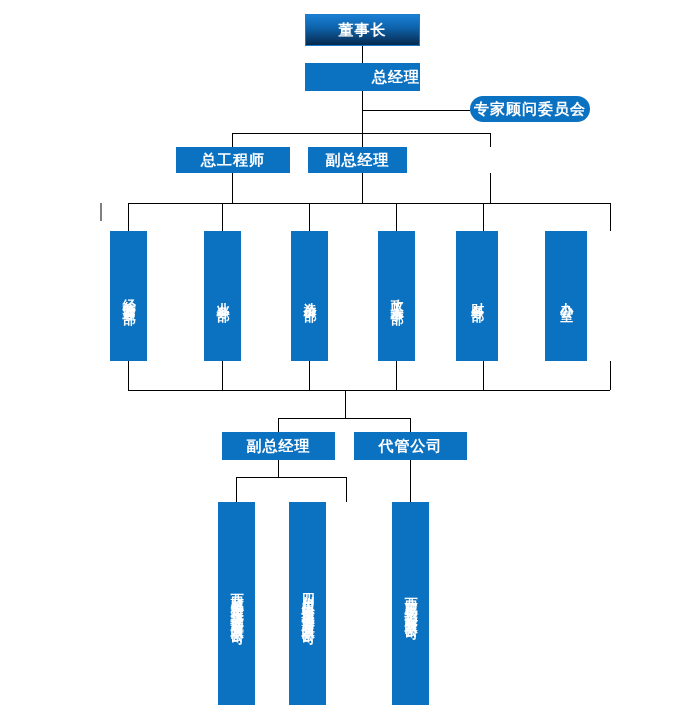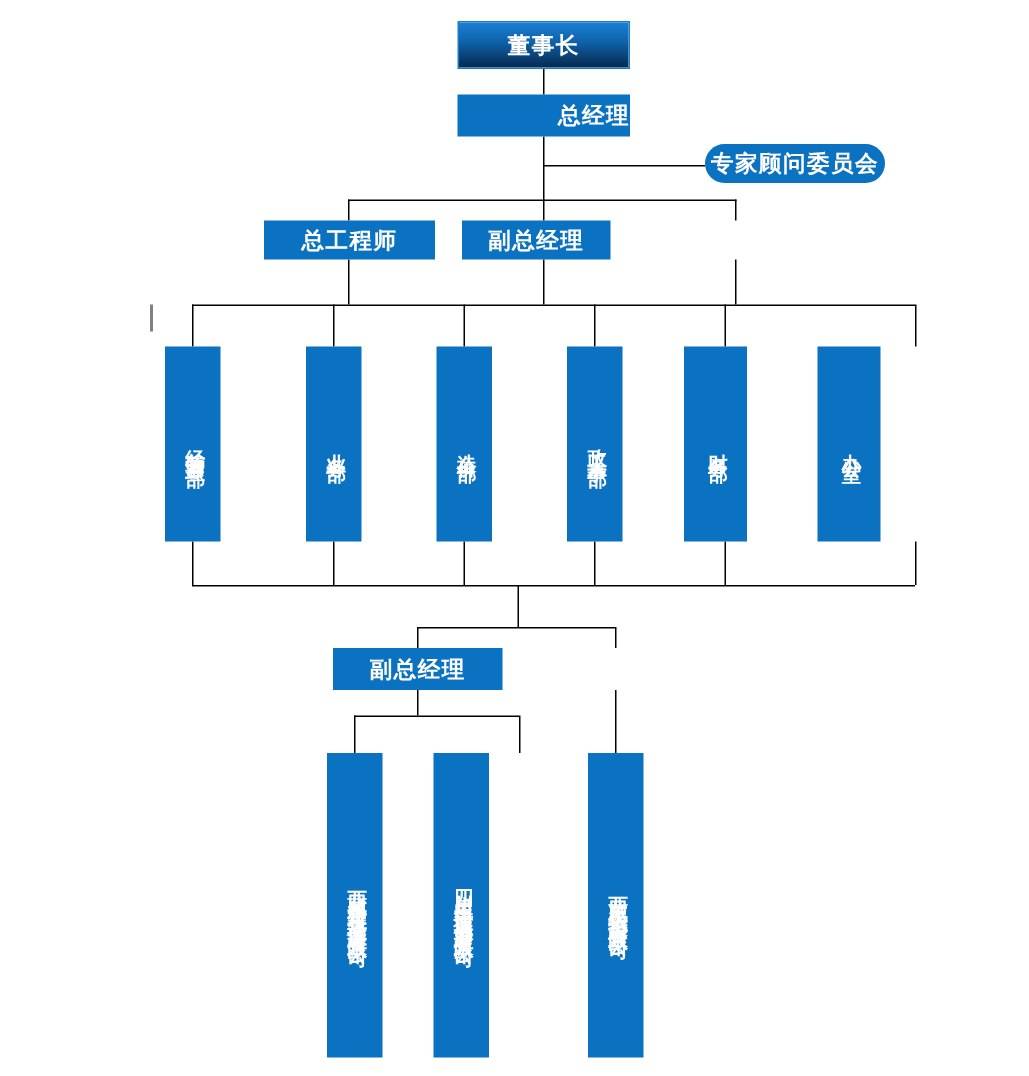--- a/index.html
+++ b/index.html
@@ -138,20 +138,23 @@
   <div class="ln h" style="left:128px; top:390px; width:482px;"></div>
 
   <div class="ln v" style="left:345px; top:390px; height:28px;"></div>
   <div class="ln h" style="left:278px; top:418px; width:132px;"></div>
   <div class="ln v" style="left:278px; top:418px; height:14px;"></div>
   <div class="ln v" style="left:410px; top:418px; height:14px;"></div>
 
   <div class="node" style="left:222px; top:432px; width:113px; height:28px;">
     <span>副总经理</span>
   </div>
+  <div class="node" style="left:354px; top:432px; width:113px; height:28px;">
+    <span>代管公司</span>
+  </div>
 
   <div class="ln v" style="left:278px; top:460px; height:17px;"></div>
   <div class="ln h" style="left:236px; top:477px; width:110px;"></div>
   <div class="ln v" style="left:236px; top:477px; height:25px;"></div>
   <div class="ln v" style="left:346px; top:477px; height:25px;"></div>
 
   <div class="ln v" style="left:410px; top:460px; height:42px;"></div>
 
   <div class="node vertical" style="left:218px; top:502px; width:37px; height:203px;">
     <span>西藏鉴科工程建设监理有限公司</span>

